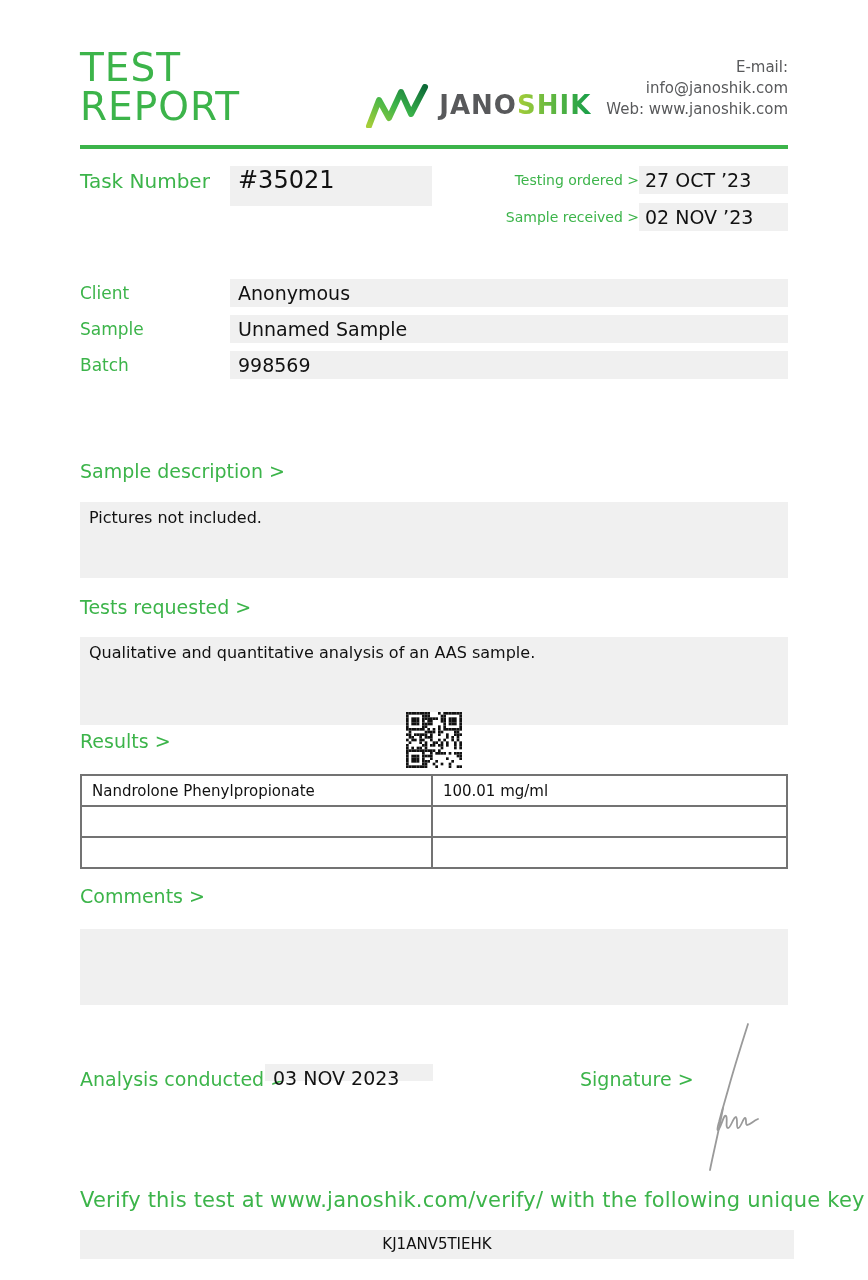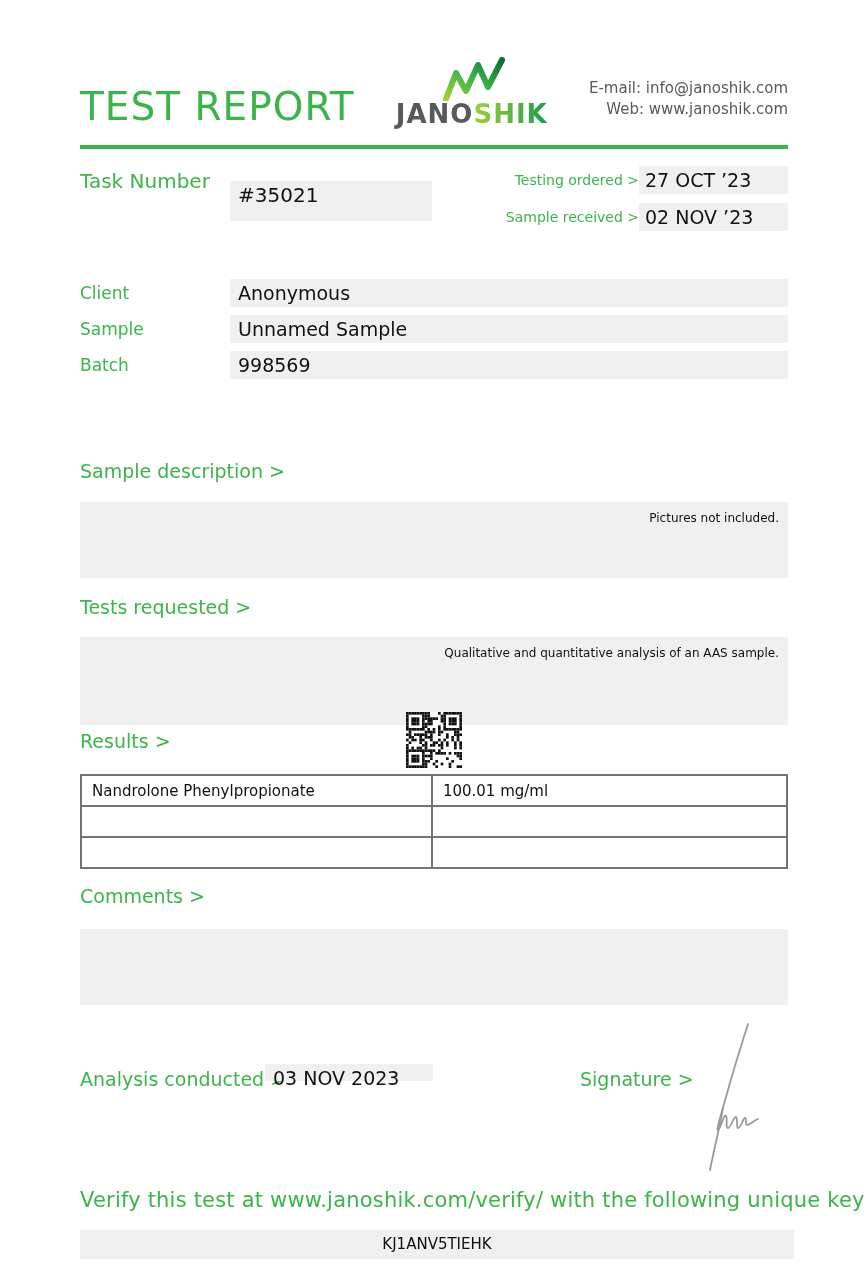--- a/index.html
+++ b/index.html
@@ -12,51 +12,51 @@
     overflow:hidden;
   }
   .content{position:absolute;left:80px;width:708px;}
 
   
   .header{top:42px;height:86px;display:flex;justify-content:space-between;align-items:flex-end;}
   .report-title{
     font-size:39px;font-weight:400;letter-spacing:1px;
     color:#3cb44a;margin:0 0 2px 0;line-height:1;
   }
-  .logo{display:flex;flex-direction:column;align-items:center;}
+  .logo{display:flex;flex-direction:row;align-items:center;}
   .logo svg{display:block;}
   .logo-text{font-size:26px;font-weight:bold;letter-spacing:1px;line-height:1.05;color:#58595b;}
   .logo-text .logo-green{
     background:linear-gradient(90deg,#a6ce39,#169e49);
     -webkit-background-clip:text;background-clip:text;color:transparent;
   }
   .contact{font-size:15px;color:#58595b;text-align:right;line-height:21px;padding-bottom:8px;}
 
   .divider{top:145px;height:4px;background:#3cb44a;}
 
   
   .meta{top:166px;height:70px;}
   .green-label{color:#3cb44a;}
   .task-label{position:absolute;left:0;top:3px;font-size:20px;}
   .valuebox{background:#f0f0f0;color:#111;}
-  .task-value{position:absolute;left:150px;top:0;width:202px;height:40px;font-size:20px;line-height:28px;padding-left:8px;box-sizing:border-box;margin-top:15px;}
+  .task-value{position:absolute;left:150px;top:0;width:202px;height:40px;font-size:24px;line-height:28px;padding-left:8px;box-sizing:border-box;}
   .meta-right{position:absolute;right:0;top:0;display:flex;flex-direction:column;gap:9px;}
   .meta-line{display:flex;align-items:center;justify-content:flex-end;}
   .meta-line .green-label{font-size:14px;}
   .date-box{width:149px;height:28px;font-size:19px;line-height:28px;padding-left:6px;box-sizing:border-box;}
 
   
   .info{top:279px;}
   .info-row{position:relative;height:28px;margin-bottom:8px;}
   .info-row .green-label{position:absolute;left:0;top:4px;font-size:17px;}
   .info-value{position:absolute;left:150px;right:0;height:28px;font-size:19px;line-height:28px;padding-left:8px;}
 
   
   .section-label{font-size:19px;color:#3cb44a;}
-  .textbox{background:#f0f0f0;font-size:12px;color:#111;padding:6px 9px;box-sizing:border-box;line-height:20px;text-align:right;}
+  .textbox{background:#f0f0f0;font-size:16px;color:#111;padding:6px 9px;box-sizing:border-box;line-height:20px;}
   .lbl-sample-desc{top:460px;}
   .box-sample-desc{top:502px;height:76px;}
   .lbl-tests{top:596px;}
   .box-tests{top:637px;height:88px;}
   .results-band{top:712px;height:62px;}
   .lbl-results{position:absolute;left:0;top:18px;}
   .qr{position:absolute;left:326px;top:0;width:56px;height:56px;}
 
   
   .results-table{top:774px;border-collapse:collapse;width:708px;table-layout:fixed;}

